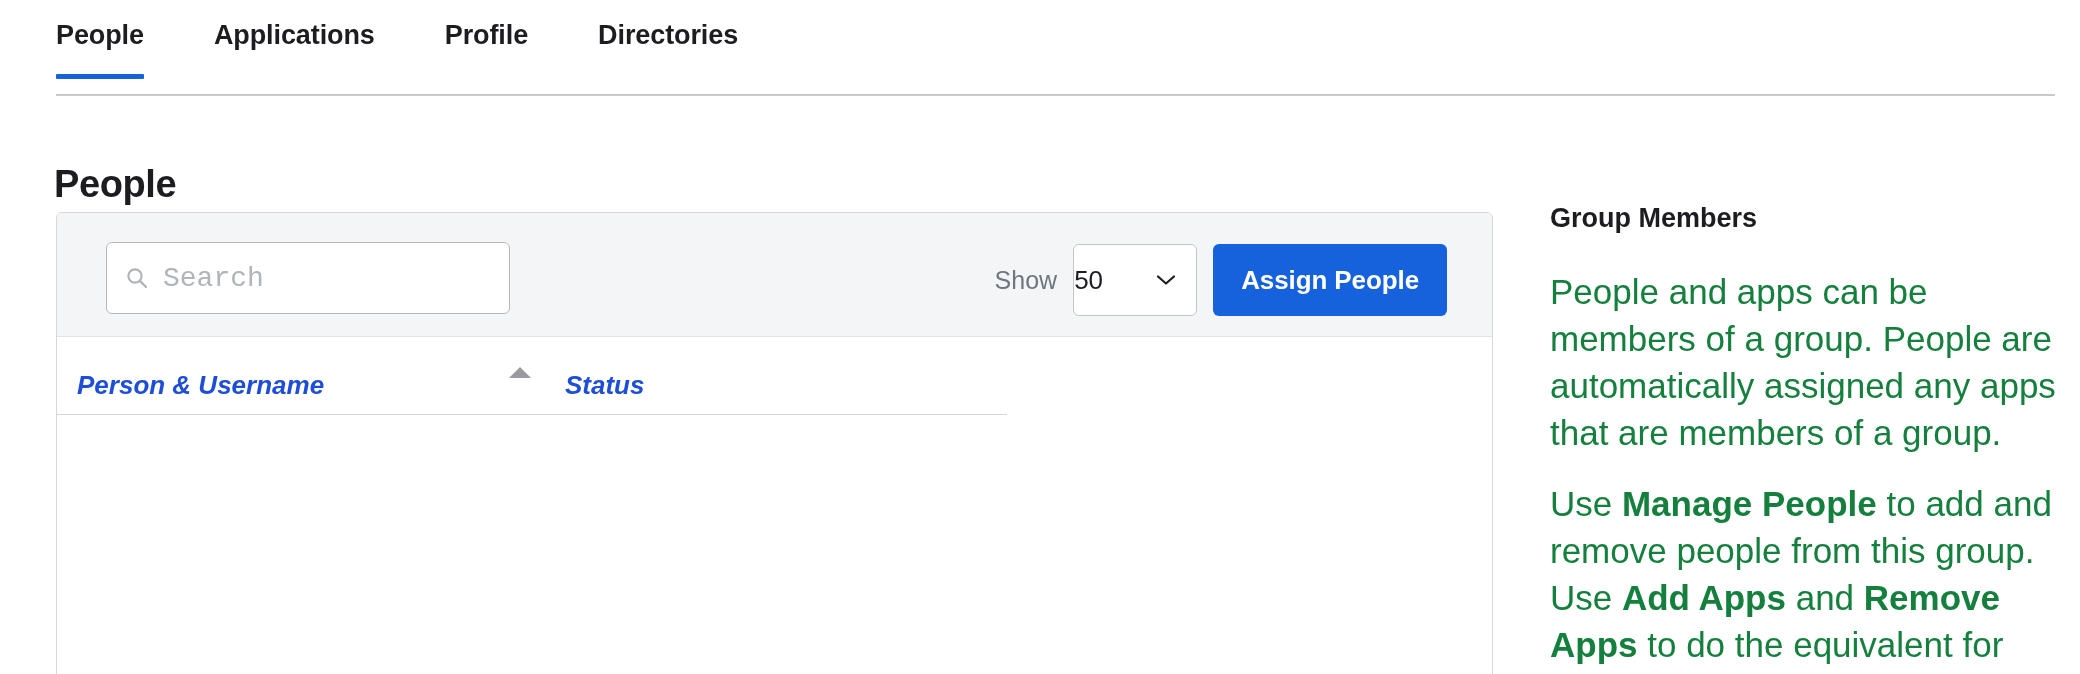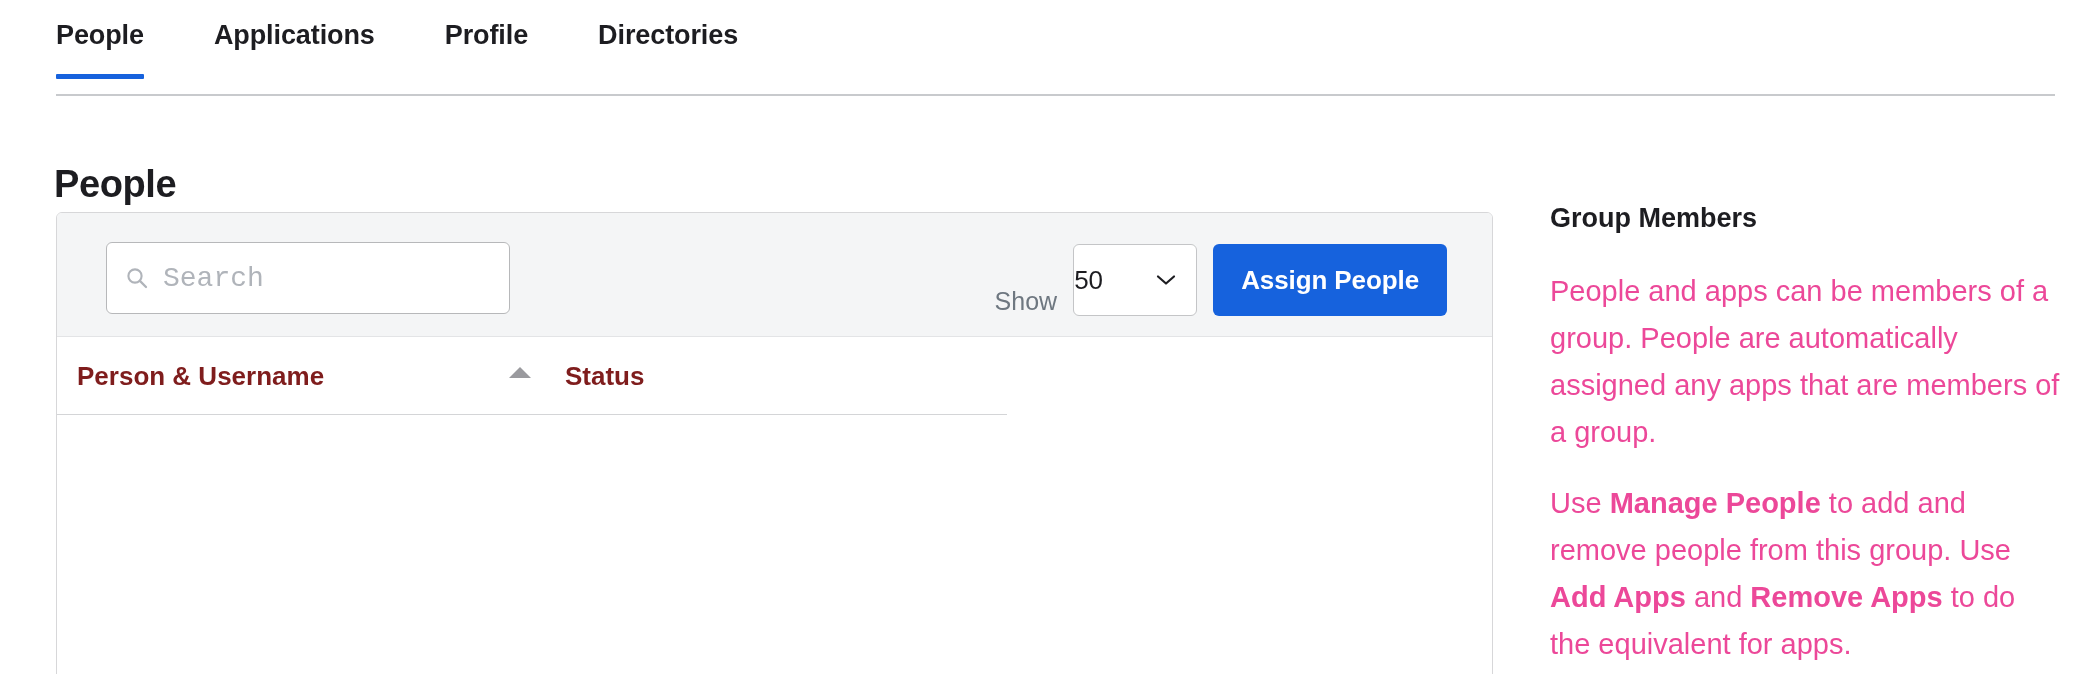--- a/index.html
+++ b/index.html
@@ -138,21 +138,21 @@
   .search-input::placeholder {
     color: #b0b4ba;
     opacity: 1;
   }
 
   .toolbar-right {
     position: absolute;
     right: 45px;
     top: 31px;
     display: flex;
-    align-items: flex-end;
+    align-items: center;
   }
   .show-label {
     font-size: 25px;
     color: #6e7780;
     margin-right: 16px;
     white-space: nowrap;
   }
   .select-box {
     position: relative;
     width: 124px;
@@ -200,26 +200,27 @@
   }
   .table-head {
     position: relative;
     height: 78px;
     width: 950px;
     border-bottom: 1px solid #d4d5d7;
     box-sizing: border-box;
   }
   .th {
     position: absolute;
-    top: 24px;
+    top: 33px;
     font-size: 26px;
     font-weight: bold;
-    color: #7f1d1d;
+    color: #1d4ed8;
     white-space: nowrap;
     cursor: pointer;
+    font-style: italic;
   }
   .th-person { left: 20px; }
   .th-status { left: 508px; cursor: default; }
   .sort-arrow {
     position: absolute;
     left: 452px;
     top: 30px;
     width: 0;
     height: 0;
     border-left: 11px solid transparent;
@@ -239,23 +240,23 @@
     width: 510px;
   }
   .info-title {
     font-size: 27px;
     font-weight: bold;
     color: #1d1d21;
     line-height: 1.0;
     margin: 0 0 36px 0;
   }
   .info-para {
-    font-size: 29px;
+    font-size: 35px;
     line-height: 47px;
-    color: #ec4899;
+    color: #15803d;
     margin: 0 0 24px 0;
   }
   .info-para:last-child { margin-bottom: 0; }
   .info-para b { font-weight: bold; }
 </style>
 </head>
 <body>
 
 <div class="page">
 

